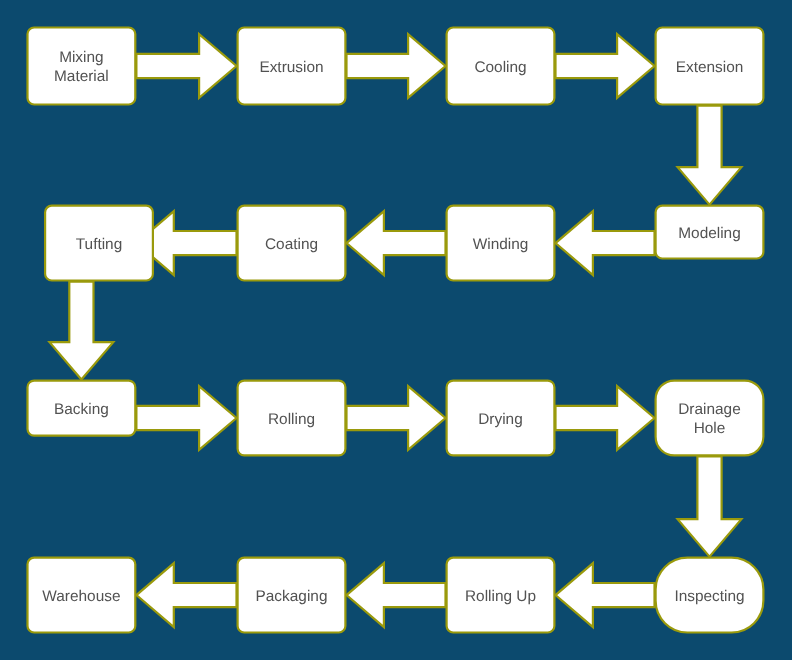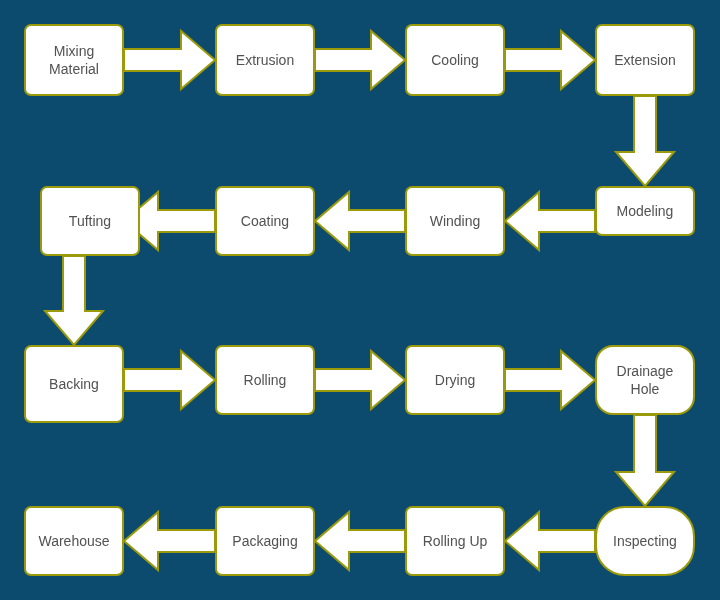--- a/index.html
+++ b/index.html
@@ -68,21 +68,21 @@
   <div id="node-layer">
       <div class="node-box" style="left: 24px; top: 24px; width: 100px; height: 72px; border-color: rgb(154, 154, 12); color: rgb(82, 82, 82);"><span>Mixing
 Material</span></div>
       <div class="node-box" style="left: 215px; top: 24px; width: 100px; height: 72px; border-color: rgb(154, 154, 12); color: rgb(82, 82, 82);"><span>Extrusion</span></div>
       <div class="node-box" style="left: 405px; top: 24px; width: 100px; height: 72px; border-color: rgb(154, 154, 12); color: rgb(82, 82, 82);"><span>Cooling</span></div>
       <div class="node-box" style="left: 595px; top: 24px; width: 100px; height: 72px; border-color: rgb(154, 154, 12); color: rgb(82, 82, 82);"><span>Extension</span></div>
       <div class="node-box" style="left: 40px; top: 186px; width: 100px; height: 70px; border-color: rgb(154, 154, 12); color: rgb(82, 82, 82);"><span>Tufting</span></div>
       <div class="node-box" style="left: 215px; top: 186px; width: 100px; height: 70px; border-color: rgb(154, 154, 12); color: rgb(82, 82, 82);"><span>Coating</span></div>
       <div class="node-box" style="left: 405px; top: 186px; width: 100px; height: 70px; border-color: rgb(154, 154, 12); color: rgb(82, 82, 82);"><span>Winding</span></div>
       <div class="node-box" style="left: 595px; top: 186px; width: 100px; height: 50px; border-color: rgb(154, 154, 12); color: rgb(82, 82, 82);"><span>Modeling</span></div>
-      <div class="node-box" style="left: 24px; top: 345px; width: 100px; height: 78px; border-color: rgb(154, 154, 12); color: rgb(82, 82, 82);"><span>Backing</span></div>
+      <div class="node-box" style="left: 24px; top: 345px; width: 100px; height: 52px; border-color: rgb(154, 154, 12); color: rgb(82, 82, 82);"><span>Backing</span></div>
       <div class="node-box" style="left: 215px; top: 345px; width: 100px; height: 70px; border-color: rgb(154, 154, 12); color: rgb(82, 82, 82);"><span>Rolling</span></div>
       <div class="node-box" style="left: 405px; top: 345px; width: 100px; height: 70px; border-color: rgb(154, 154, 12); color: rgb(82, 82, 82);"><span>Drying</span></div>
       <div class="node-box" style="left: 595px; top: 345px; width: 100px; height: 70px; border-color: rgb(154, 154, 12); color: rgb(82, 82, 82); border-radius: 18px;"><span>Drainage
 Hole</span></div>
       <div class="node-box" style="left: 24px; top: 506px; width: 100px; height: 70px; border-color: rgb(154, 154, 12); color: rgb(82, 82, 82);"><span>Warehouse</span></div>
       <div class="node-box" style="left: 215px; top: 506px; width: 100px; height: 70px; border-color: rgb(154, 154, 12); color: rgb(82, 82, 82);"><span>Packaging</span></div>
       <div class="node-box" style="left: 405px; top: 506px; width: 100px; height: 70px; border-color: rgb(154, 154, 12); color: rgb(82, 82, 82);"><span>Rolling Up</span></div>
       <div class="node-box" style="left: 595px; top: 506px; width: 100px; height: 70px; border-color: rgb(154, 154, 12); color: rgb(82, 82, 82); border-radius: 30px;"><span>Inspecting</span></div>
     </div>
 </div>

